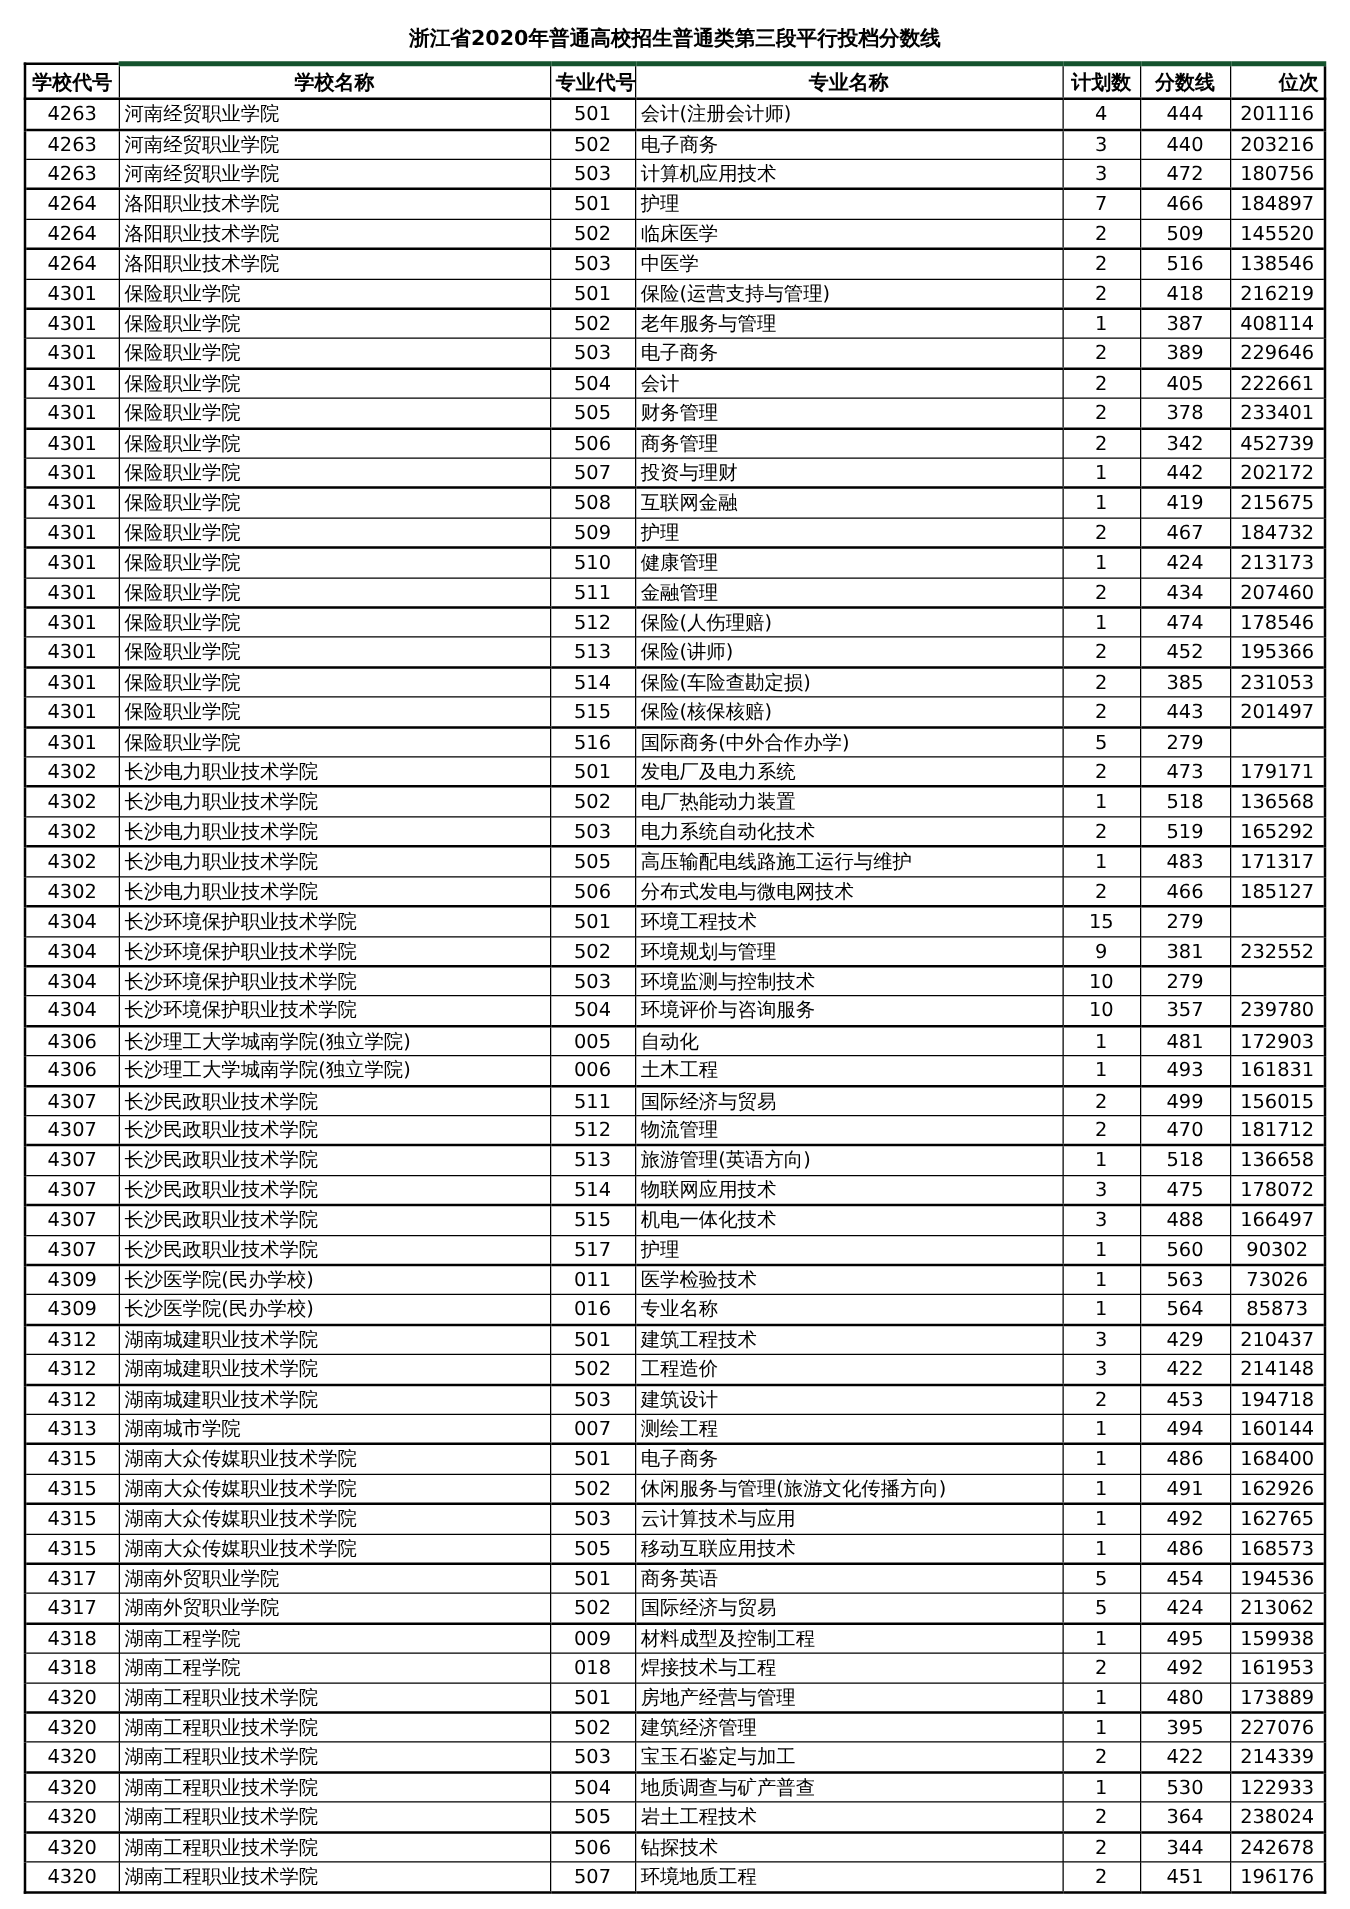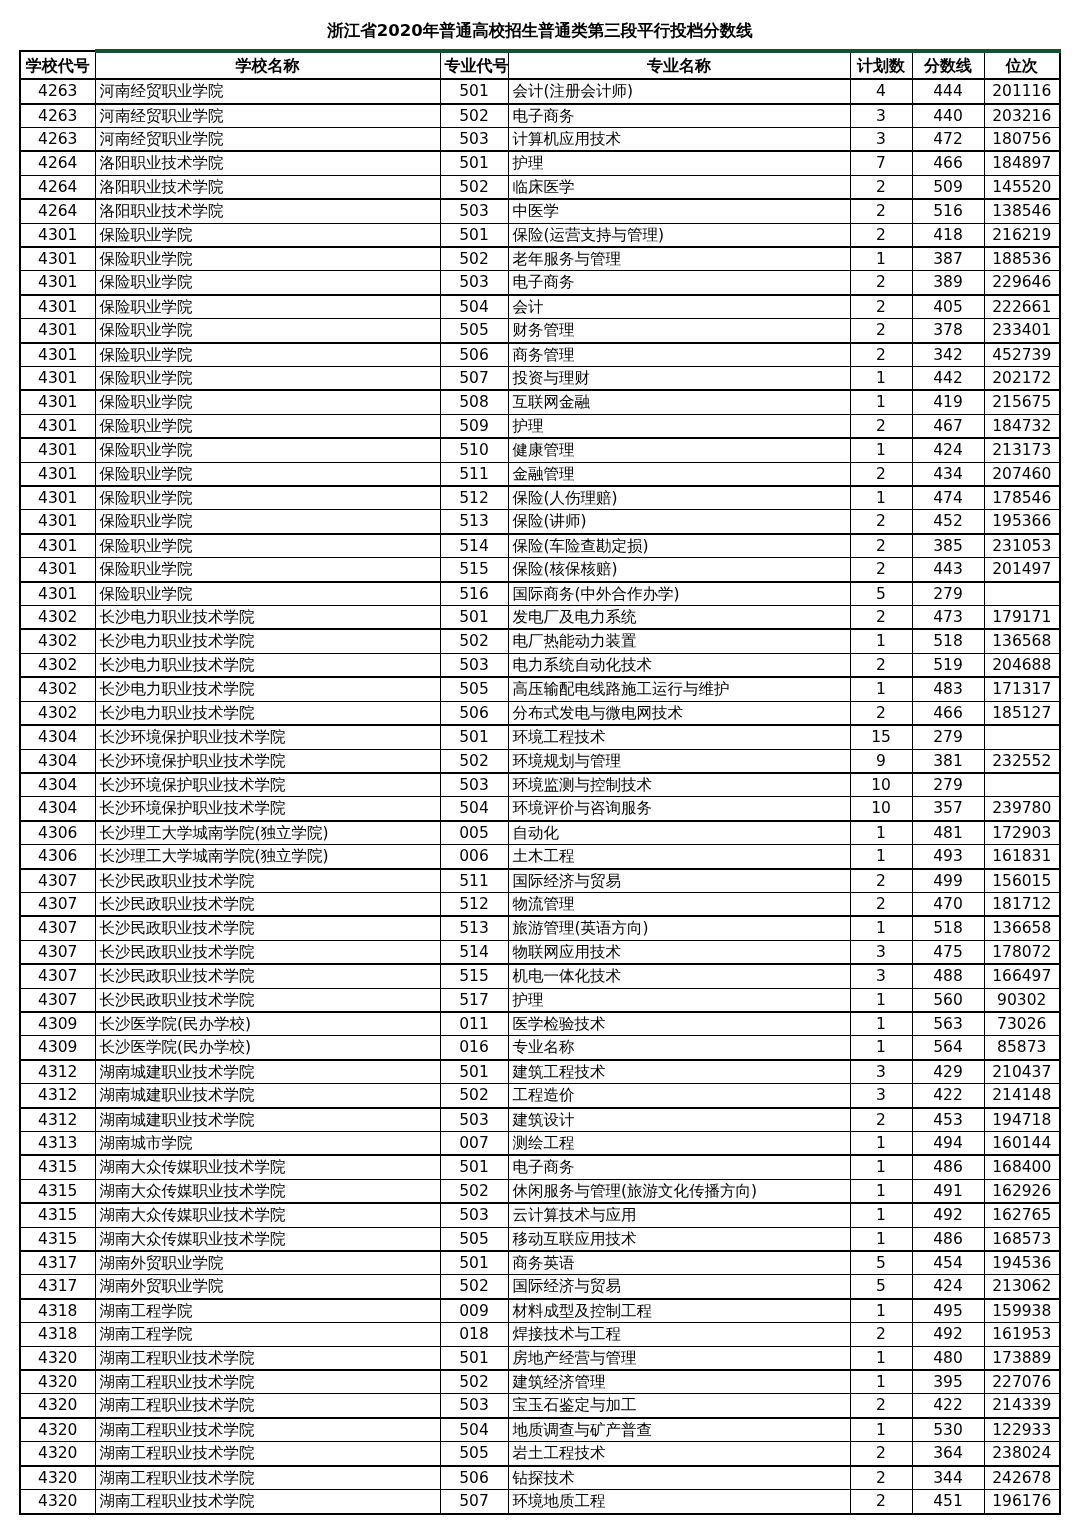--- a/index.html
+++ b/index.html
@@ -60,21 +60,21 @@
   table.score-table thead th {
     font-weight: bold;
     text-align: center;
     height: 25px;
     line-height: 25px;
     font-size: 16px;
     border-bottom: 2px solid #000;
   }
   table.score-table thead tr th:first-child { border-top: 2px solid #000; border-left: 2px solid #000;}
   table.score-table thead tr th { border-top: 4px solid #14532d; }
-  table.score-table thead tr th:last-child { border-right: 2px solid #000; }
+  table.score-table thead tr th:last-child { border-right: 2px solid #000; text-align: right; }
 
   table.score-table tbody td { font-size: 15.5px; }
   table.score-table tbody tr td:first-child { border-left: 2px solid #000; }
   table.score-table tbody tr td:last-child { border-right: 2px solid #000; }
   table.score-table tbody tr:last-child td { border-bottom: 2px solid #000; }
 
   td.cell-school-code { text-align: center; }
   td.cell-school-name { text-align: left; padding-left: 6px; }
   td.cell-major-code  { text-align: center; }
   td.cell-major-name  { text-align: left; padding-left: 6px; }
@@ -187,21 +187,21 @@
           <td class="cell-score">418</td>
           <td class="cell-rank">216219</td>
         </tr>
         <tr class="rule-heavy">
           <td class="cell-school-code">4301</td>
           <td class="cell-school-name">保险职业学院</td>
           <td class="cell-major-code">502</td>
           <td class="cell-major-name">老年服务与管理</td>
           <td class="cell-plan">1</td>
           <td class="cell-score">387</td>
-          <td class="cell-rank">188536</td>
+          <td class="cell-rank">408114</td>
         </tr>
         <tr>
           <td class="cell-school-code">4301</td>
           <td class="cell-school-name">保险职业学院</td>
           <td class="cell-major-code">503</td>
           <td class="cell-major-name">电子商务</td>
           <td class="cell-plan">2</td>
           <td class="cell-score">389</td>
           <td class="cell-rank">229646</td>
         </tr>
@@ -340,21 +340,21 @@
           <td class="cell-score">518</td>
           <td class="cell-rank">136568</td>
         </tr>
         <tr>
           <td class="cell-school-code">4302</td>
           <td class="cell-school-name">长沙电力职业技术学院</td>
           <td class="cell-major-code">503</td>
           <td class="cell-major-name">电力系统自动化技术</td>
           <td class="cell-plan">2</td>
           <td class="cell-score">519</td>
-          <td class="cell-rank">204688</td>
+          <td class="cell-rank">165292</td>
         </tr>
         <tr class="rule-heavy">
           <td class="cell-school-code">4302</td>
           <td class="cell-school-name">长沙电力职业技术学院</td>
           <td class="cell-major-code">505</td>
           <td class="cell-major-name">高压输配电线路施工运行与维护</td>
           <td class="cell-plan">1</td>
           <td class="cell-score">483</td>
           <td class="cell-rank">171317</td>
         </tr>

